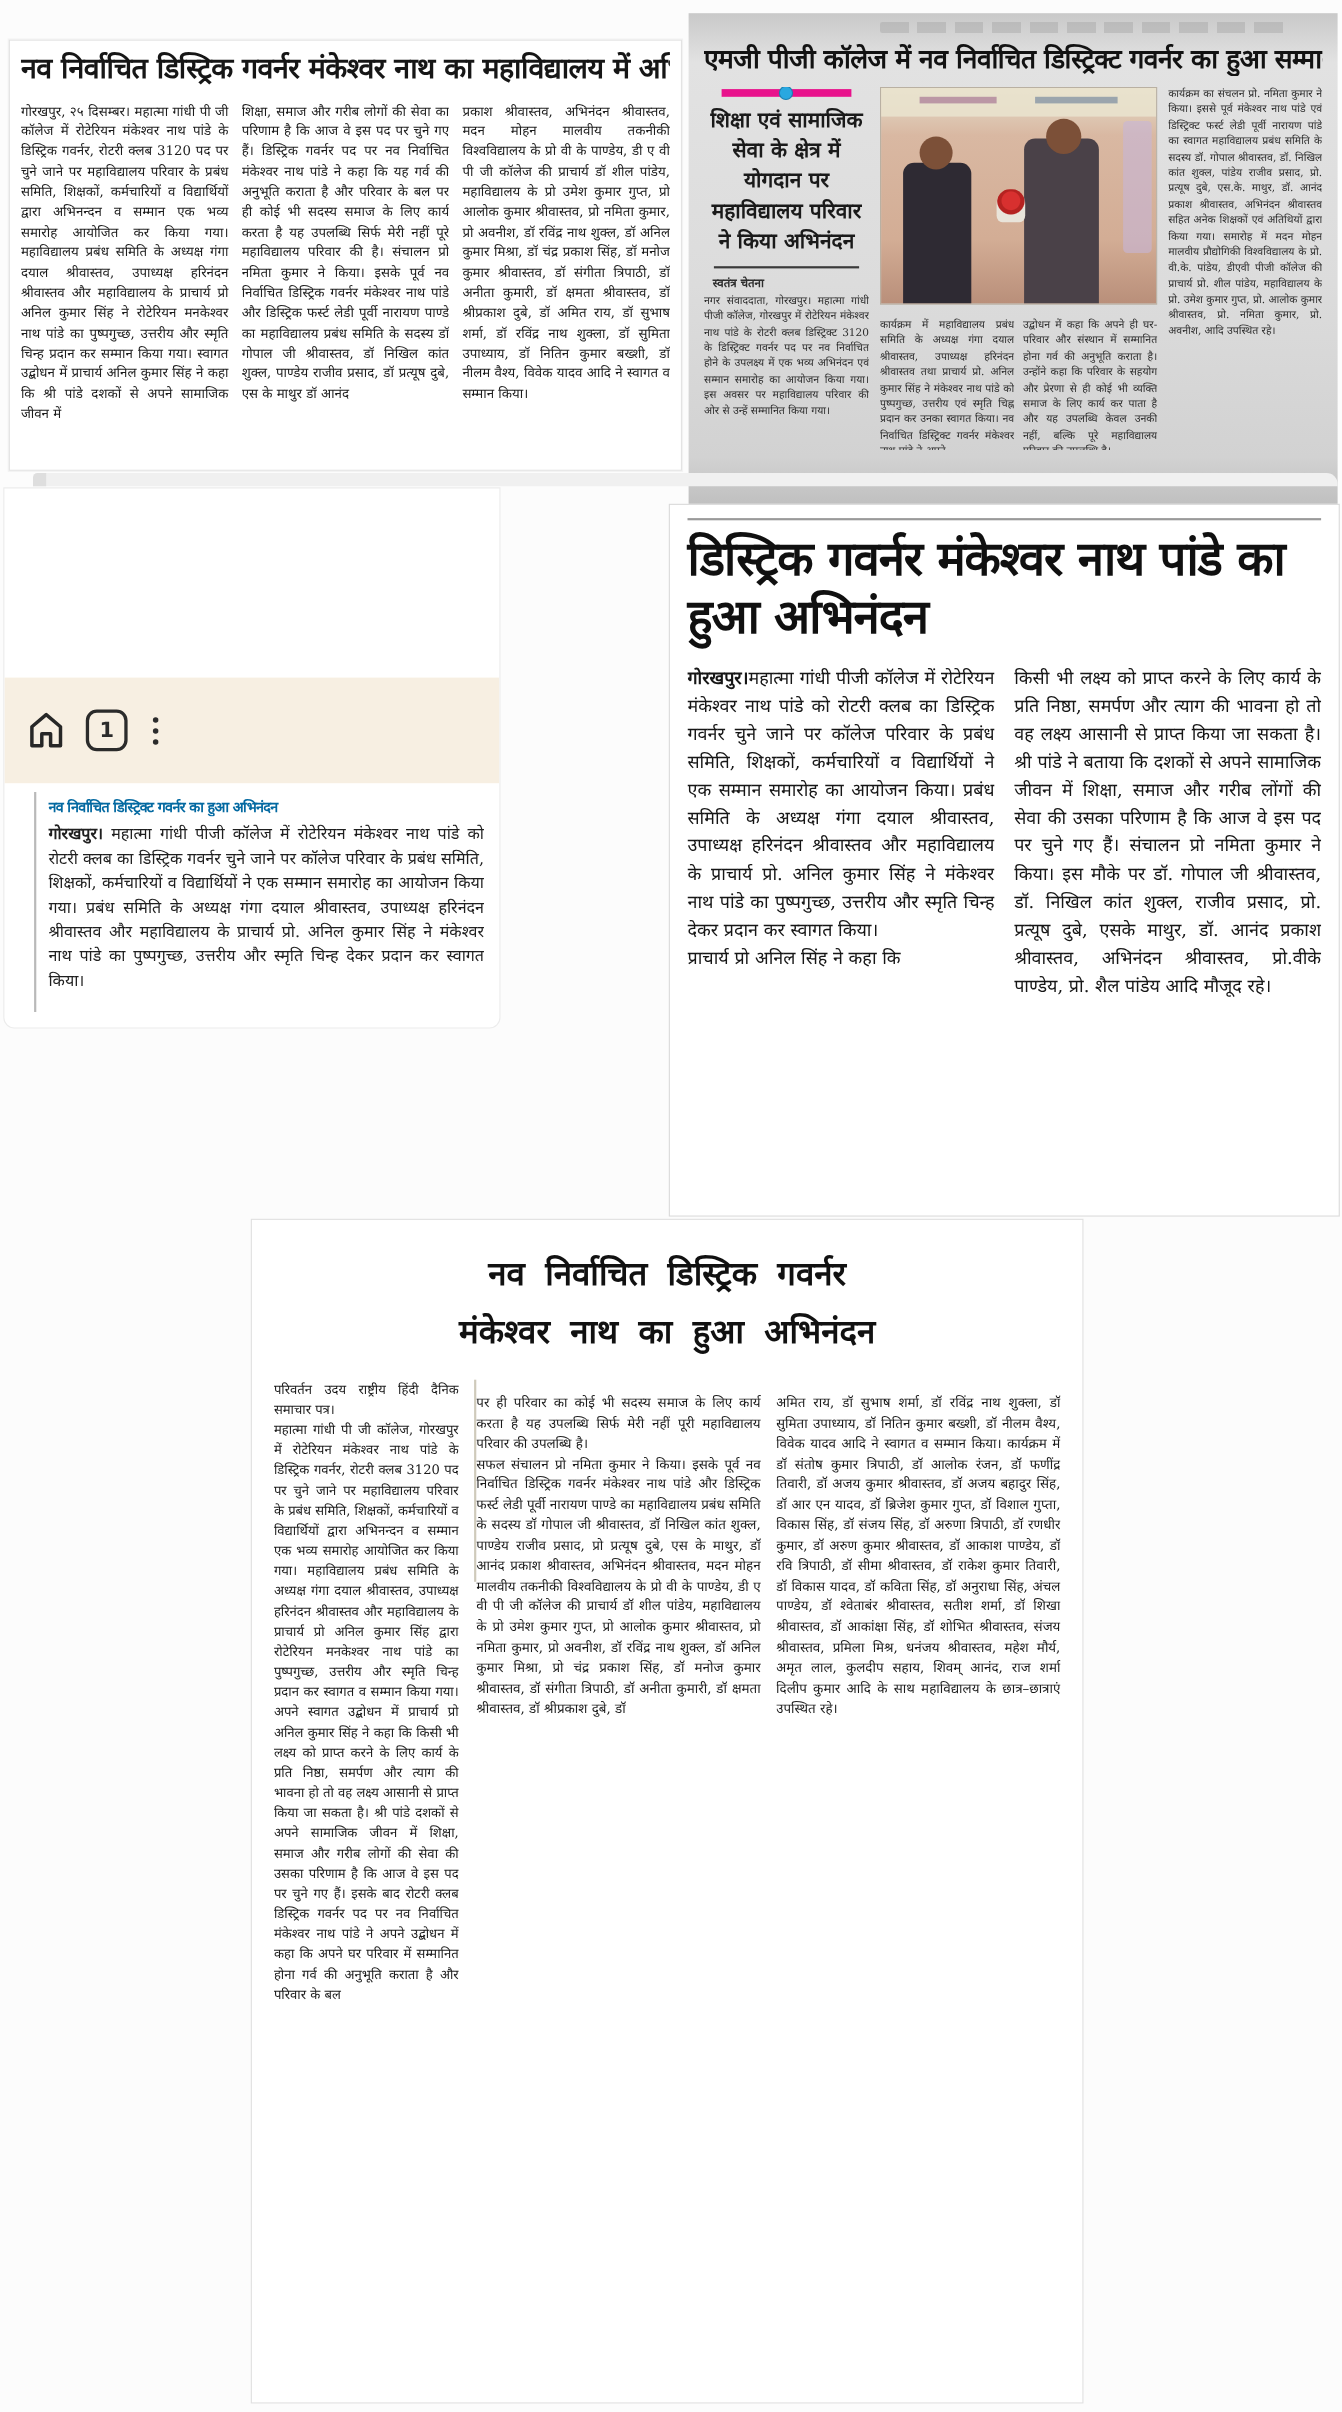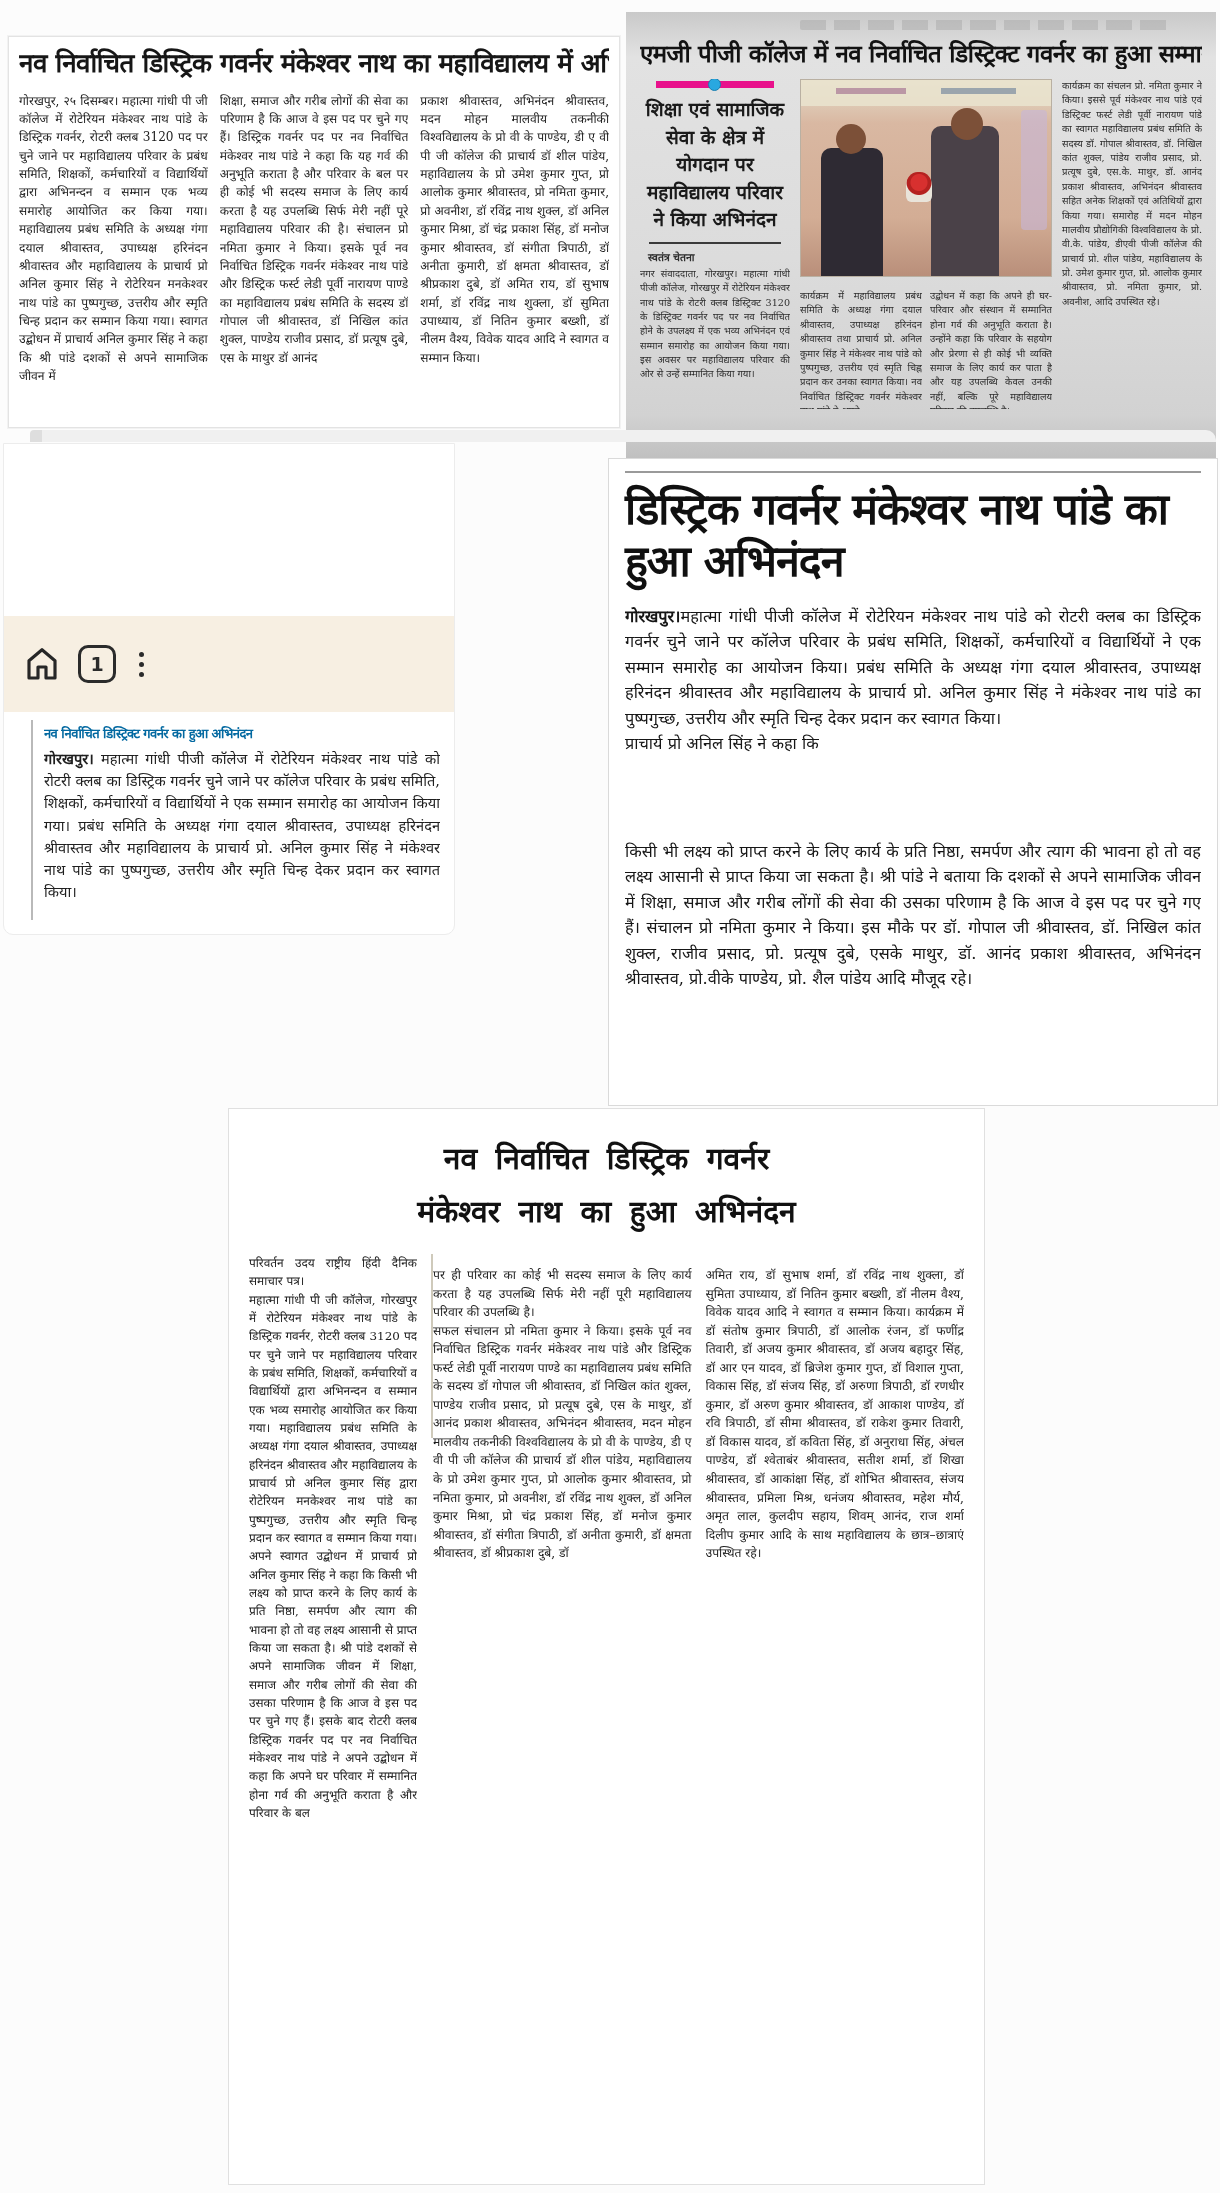--- a/index.html
+++ b/index.html
@@ -37,21 +37,21 @@
   .b-photo .bouq { position:absolute; width:26px; height:30px; background:radial-gradient(circle at 50% 35%, #d8302f 0 8px, #b52220 9px 12px, #e9e4da 13px); border-radius:45% 45% 20% 20%; }
   .b-midcols { display:flex; gap:8px; margin-top:12px; flex:1; overflow:hidden; }
   .b-midcols .b-small { flex:1; }
   .b-col4 { flex:1; }
   .b-col4 .b-small { height:100%; }
 
   
   .clip-c { left:608px; top:458px; width:610px; height:648px; border:1px solid #dadada; padding:10px 16px; }
   .clip-c .toprule { border-top:2px solid #9a9a9a; margin:2px 0 10px; }
   .clip-c .hl { font-size:43px; font-weight:800; line-height:1.22; letter-spacing:-1px; color:#101010; }
-  .clip-c .cols { display:flex; gap:18px; margin-top:16px; height:452px; overflow:hidden;flex-direction:column; }
+  .clip-c .cols { display:flex; gap:18px; margin-top:16px; height:452px; overflow:hidden; }
   .clip-c .col { flex:1; font-size:16.3px; line-height:1.56; text-align:justify; color:#161616; overflow:hidden; white-space:pre-line; }
   .clip-c .dl { font-weight:800; }
 
   
   .page-strip { position:absolute; left:30px; top:430px; width:1186px; height:12px; background:#f0f0f0; border-radius:10px 10px 0 0; }
   .page-strip .nub { position:absolute; left:0; top:0; width:12px; height:12px; background:#dedede; border-radius:4px 0 0 0; }
 
   
   .browser-card { left:3px; top:443px; width:452px; height:492px; background:#fff; border:1px solid #ececec; border-radius:0 0 10px 10px; overflow:hidden; }
   .b-toolbar { position:absolute; left:0; top:172px; width:100%; height:96px; background:#f7efe2; display:flex; align-items:center; padding:0 16px; gap:14px; }

